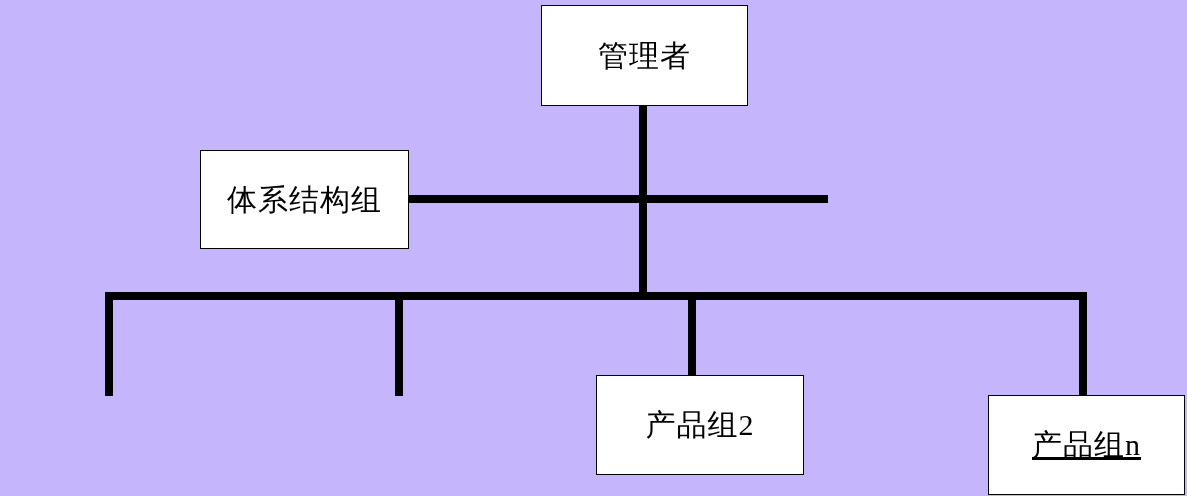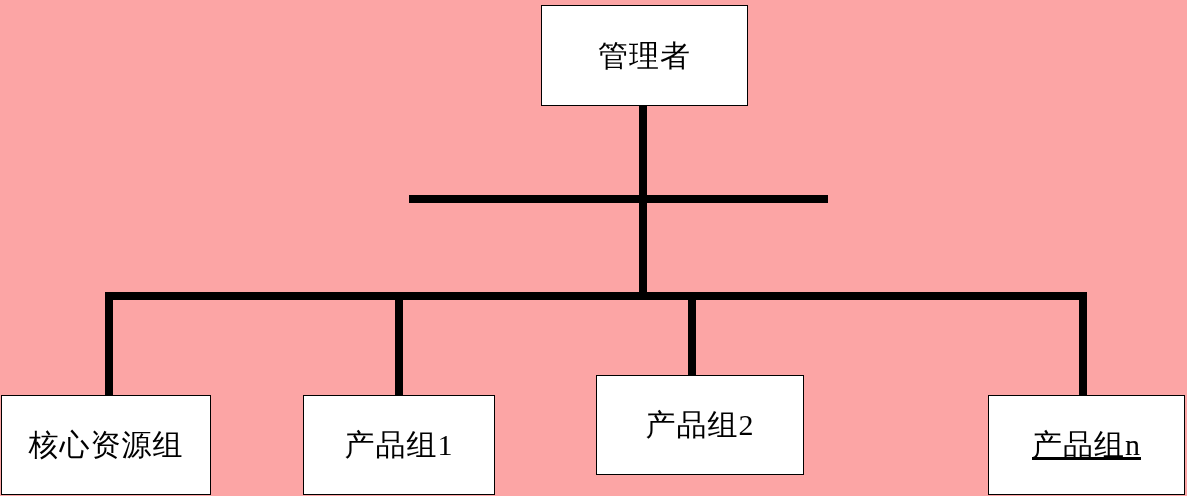--- a/index.html
+++ b/index.html
@@ -7,21 +7,21 @@
     padding: 0;
     background: #ffffff;
   }
   body {
     font-family: "Liberation Serif", "DejaVu Serif", serif;
   }
   #org-chart {
     position: relative;
     width: 1187px;
     height: 496px;
-    background: #fca5a5;
+    background: #c4b5fd;
     overflow: hidden;
   }
   .node {
     position: absolute;
     box-sizing: border-box;
     border: 1px solid #000000;
     background: #ffffff;
     display: flex;
     align-items: center;
     justify-content: center;
@@ -71,27 +71,24 @@
   <div class="connector" id="distribution-bar"></div>
   <div class="connector" id="drop-core"></div>
   <div class="connector" id="drop-product1"></div>
   <div class="connector" id="drop-product2"></div>
   <div class="connector" id="drop-productn"></div>
 
   <div class="node" id="node-manager">
     <span class="node-label">管理者</span>
   </div>
 
+  <div class="node" id="node-architecture">
+    <span class="node-label">体系结构组</span>
+  </div>
 
-  <div class="node" id="node-core">
-    <span class="node-label">核心资源组</span>
-  </div>
-  <div class="node" id="node-product1">
-    <span class="node-label">产品组1</span>
-  </div>
   <div class="node" id="node-product2">
     <span class="node-label">产品组2</span>
   </div>
   <div class="node" id="node-productn">
     <span class="node-label">产品组n</span>
   </div>
 
 </div>
 
 </body></html>

